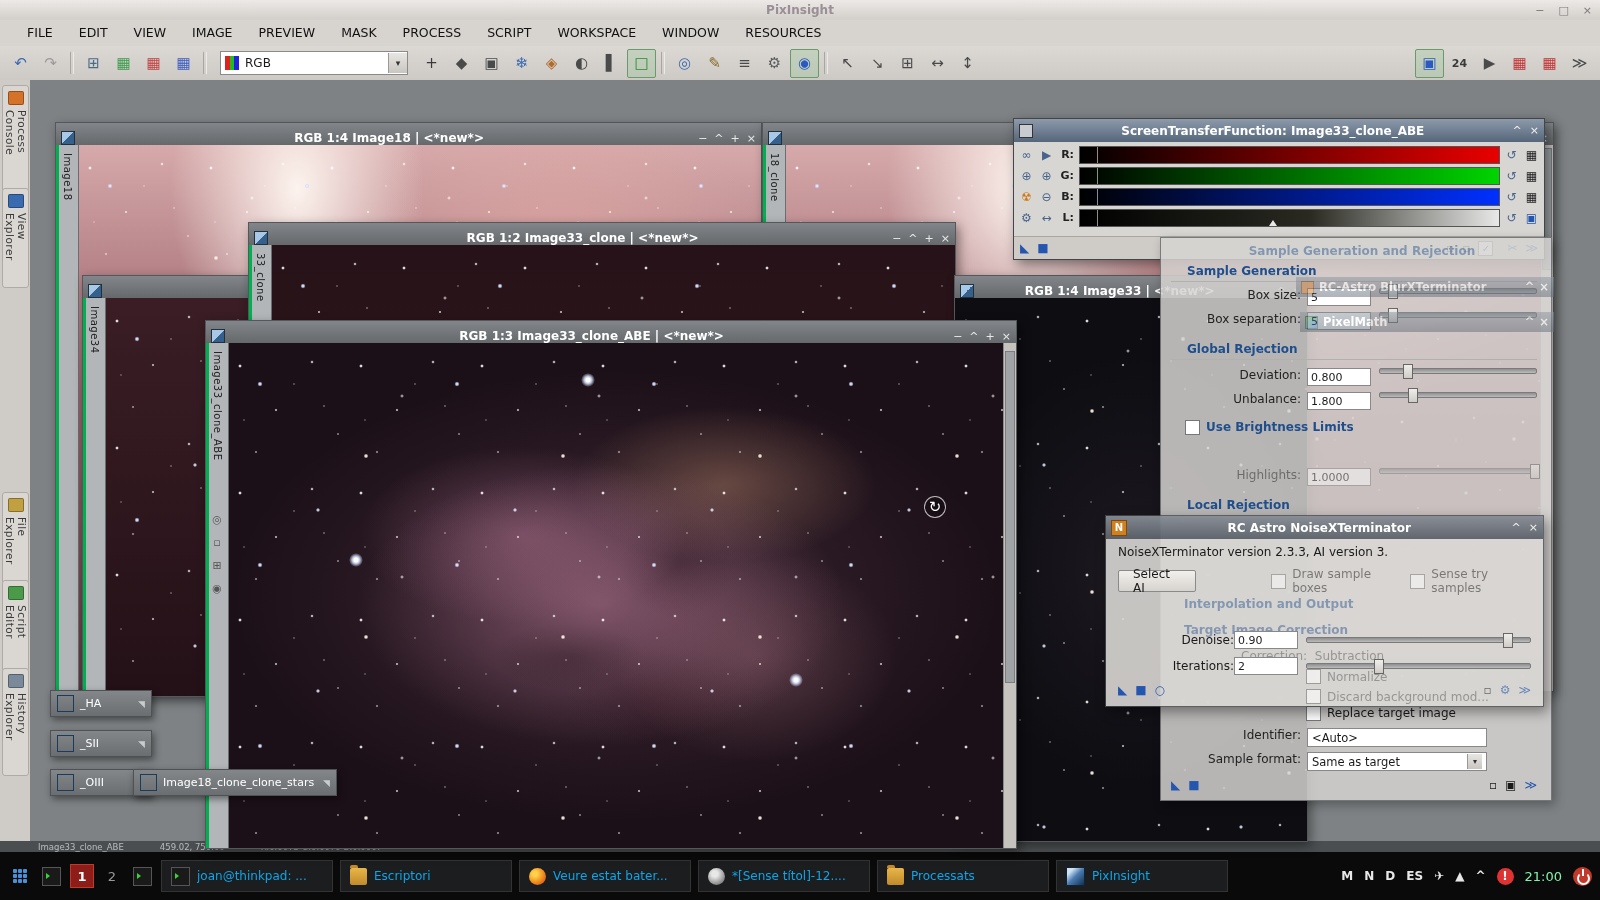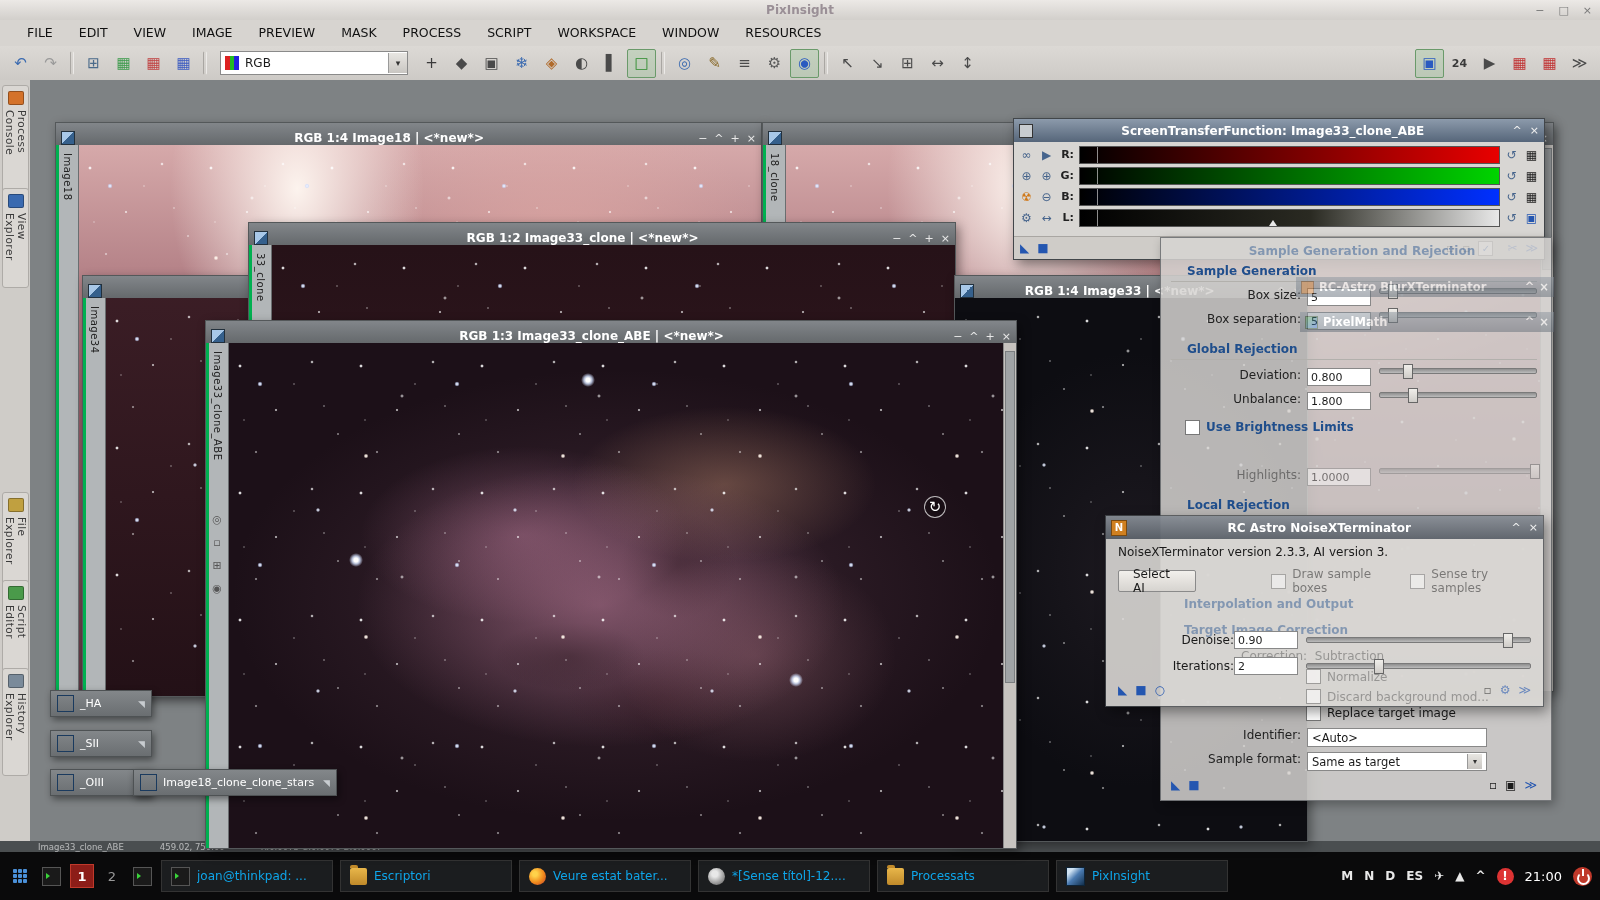--- a/index.html
+++ b/index.html
@@ -186,21 +186,21 @@
   .app-ico.terminal::before{content:"";position:absolute;left:3px;top:5px;border-left:4px solid #3ad43a;border-top:3px solid transparent;border-bottom:3px solid transparent}
   .app-ico.folder{background:linear-gradient(#e8b64a,#c08a2a);border-radius:2px}
   .app-ico.folder::before{content:"";position:absolute;left:0;top:-3px;width:8px;height:3px;background:#c08a2a;border-radius:2px 2px 0 0}
   .app-ico.firefox{background:radial-gradient(circle at 35% 35%,#ffd24a 15%,#f08a1d 55%,#c0392b 100%);border-radius:50%}
   .app-ico.gimp{background:radial-gradient(circle at 40% 35%,#e8e8e8 20%,#8a8a8a 70%,#555 100%);border-radius:50%}
   .app-ico.pixinsight{background:linear-gradient(135deg,#cfe2f2 20%,#4a7ab0 50%,#12304e);border:1px solid #0e2438}
   .tray{margin-left:auto;display:flex;align-items:center;gap:11px}
   .tray-item{color:#e8e8e8;font-size:12px;font-weight:bold}
   .alert-badge{width:17px;height:17px;border-radius:50%;background:#d33;color:#fff;font-size:12px;font-weight:bold;
                display:flex;align-items:center;justify-content:center}
-  .clock{font-size:13px;color:#ffffff}
+  .clock{font-size:13px;color:#86efac}
   .power{width:19px;height:19px;border-radius:50%;background:#c0392b;position:relative;flex:none}
   .power::after{content:"";position:absolute;left:4px;top:5px;width:9px;height:9px;border:2px solid #fff;border-top-color:transparent;border-radius:50%}
   .power::before{content:"";position:absolute;left:8.5px;top:2px;width:2px;height:7px;background:#fff;z-index:1}
 </style>
 </head>
 <body>
 
 <div class="screen">
 
   <div class="titlebar">

